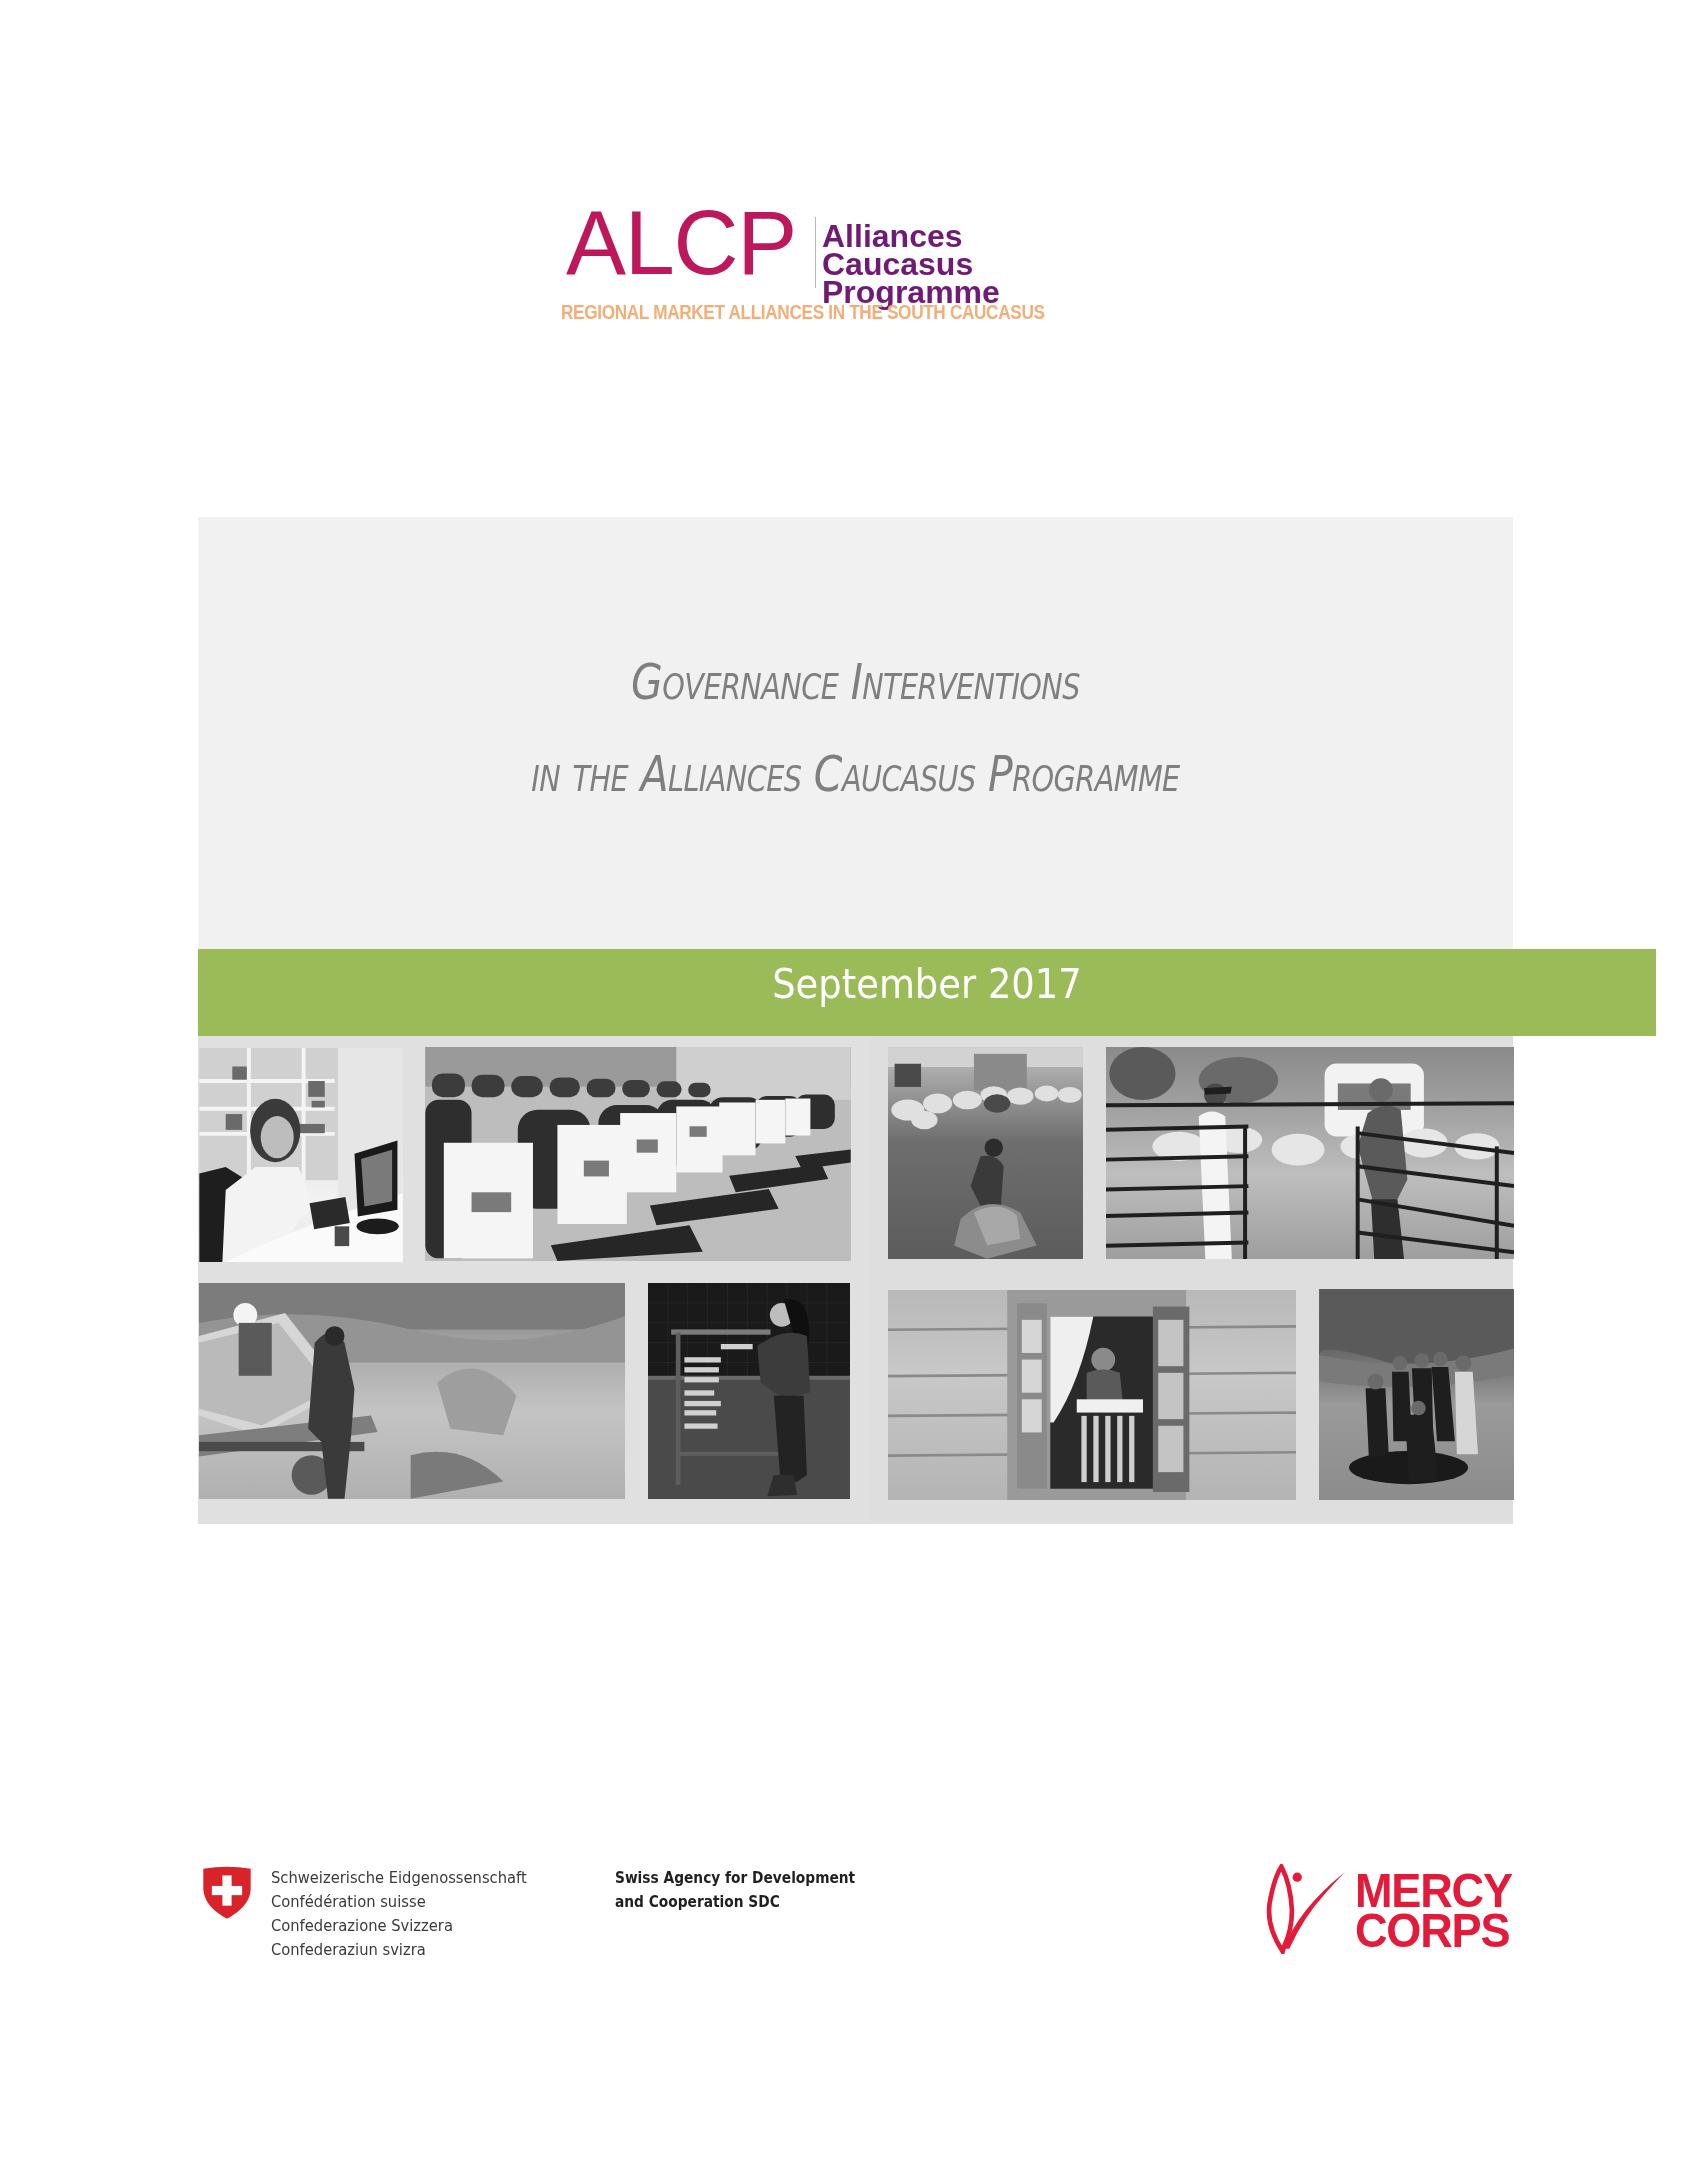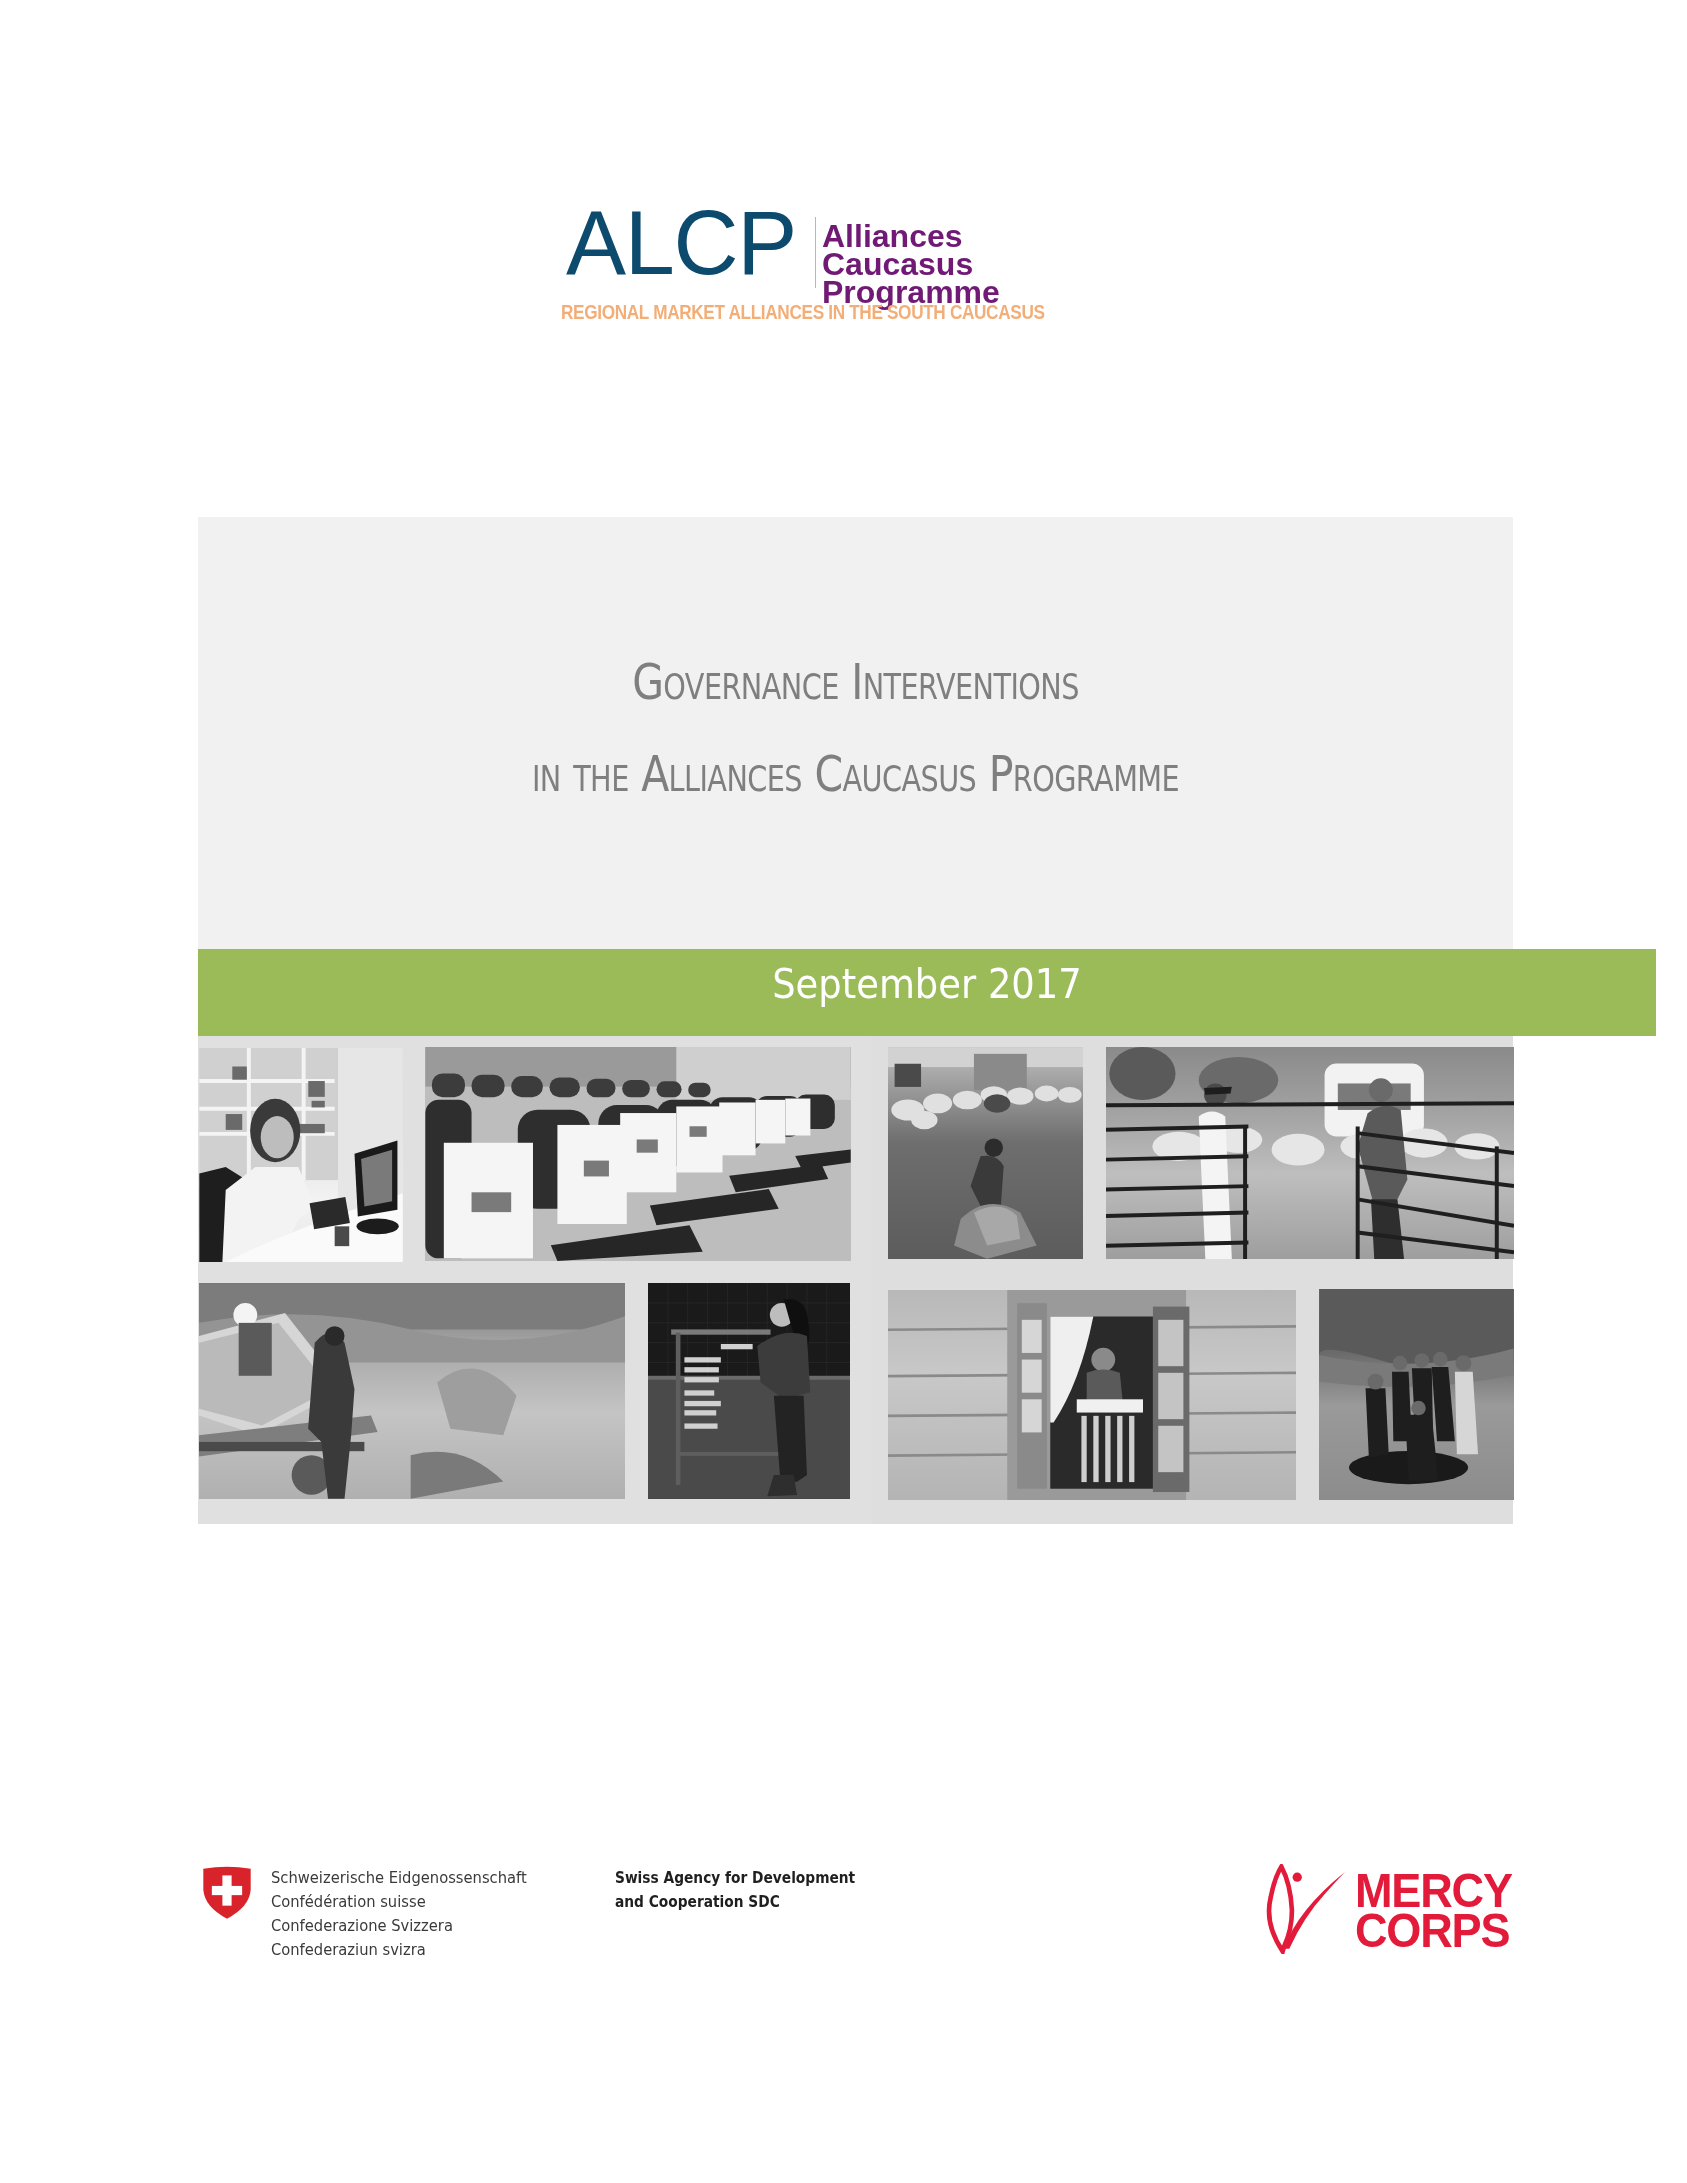--- a/index.html
+++ b/index.html
@@ -2,30 +2,30 @@
 <html style="font-size:10.6px"><head>
 <meta charset="utf-8">
 <style>
   html, body { margin:0; padding:0; }
   body { width:1687px; height:2183px; background:#ffffff; position:relative; overflow:hidden;
          font-family:"Liberation Sans", sans-serif; }
   .abs { position:absolute; }
 
   
   #alcp-mark { left:566px; top:198px; font-family:"Liberation Sans", sans-serif; font-size:90px;
-               line-height:1; color:#0c4a6e; letter-spacing:-1.3px; font-weight:400; }
+               line-height:1; color:#be185d; letter-spacing:-1.3px; font-weight:400; }
   #alcp-divider { left:815px; top:217px; width:1.3px; height:71px; background:#b8b8b8; }
   #alcp-name { left:822px; top:222px; font-family:"Liberation Sans", sans-serif; font-weight:700;
                color:#701a75; font-size:32px; line-height:28px; }
   #alcp-tagline { left:561px; top:302px; font-family:"Liberation Sans", sans-serif; font-weight:700;
                   color:#f3ae78; font-size:20px; line-height:21px; letter-spacing:-0.4px;
                   transform:scaleX(0.86); transform-origin:left top; white-space:nowrap; }
 
   
-  #title-box { left:198px; top:517px; width:1315px; height:471px; background:#f1f1f1; }
+  #title-box { left:198px; top:517px; width:1315px; height:471px; background:#f1f1f1;font-style:italic; }
   .title-line { position:absolute; left:0; width:100%; text-align:center; color:#7f7f7f;
                 font-family:"DejaVu Sans", sans-serif; font-variant:small-caps; font-size:50px;
                 line-height:1; letter-spacing:-0.7px; transform:scaleX(0.82); transform-origin:center; }
   #title-line-1 { top:140px; }
   #title-line-2 { top:232px; }
 
   #date-band { left:198px; top:949px; width:1458px; height:87px; background:#9bbb59; }
   #date-text { position:absolute; left:0; width:100%; top:14.6px; text-align:center; color:#ffffff;
                font-family:"DejaVu Sans", sans-serif; font-size:41px; line-height:1;
                transform:scaleX(0.9); transform-origin:center; }

